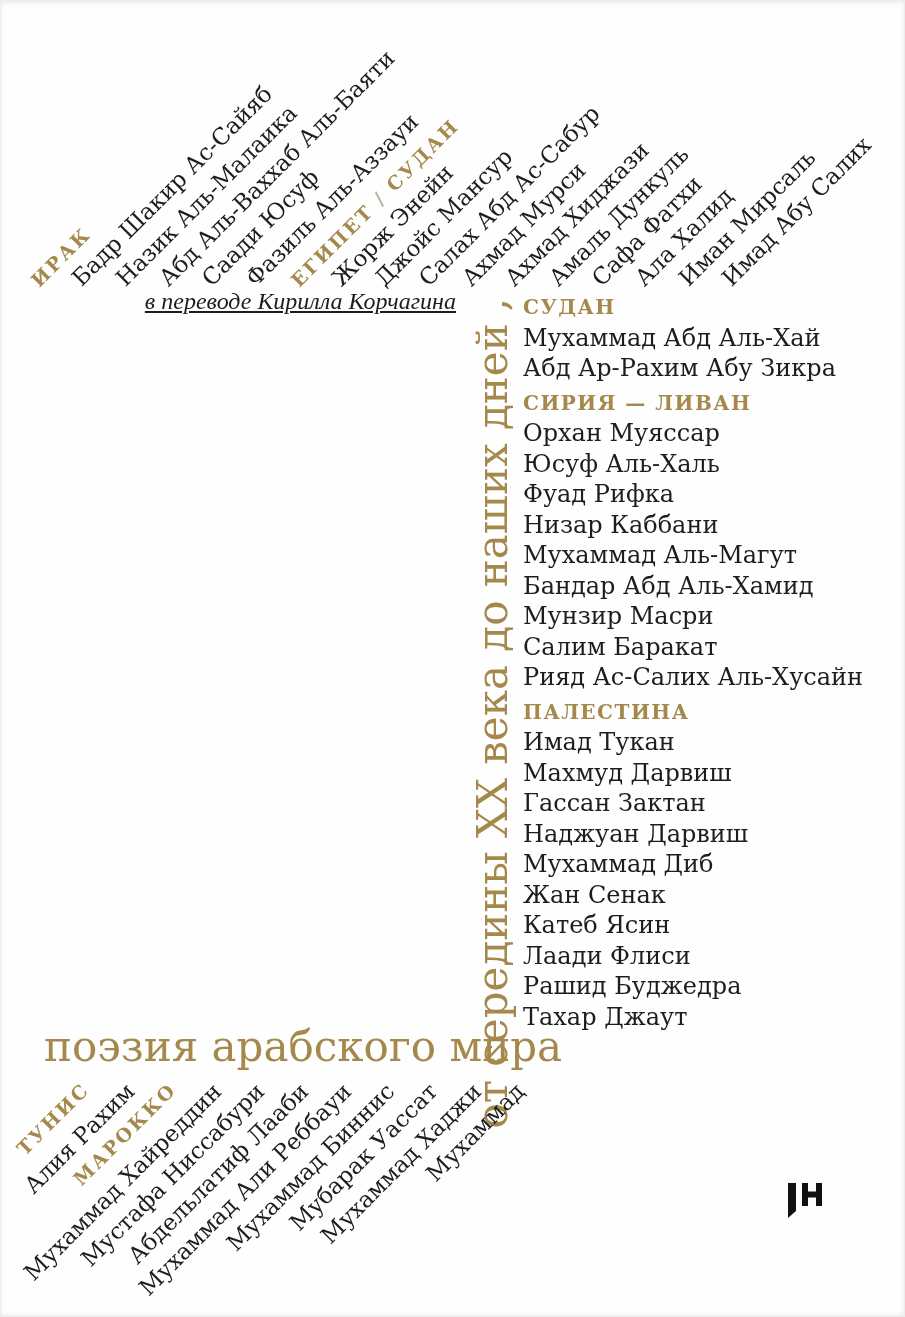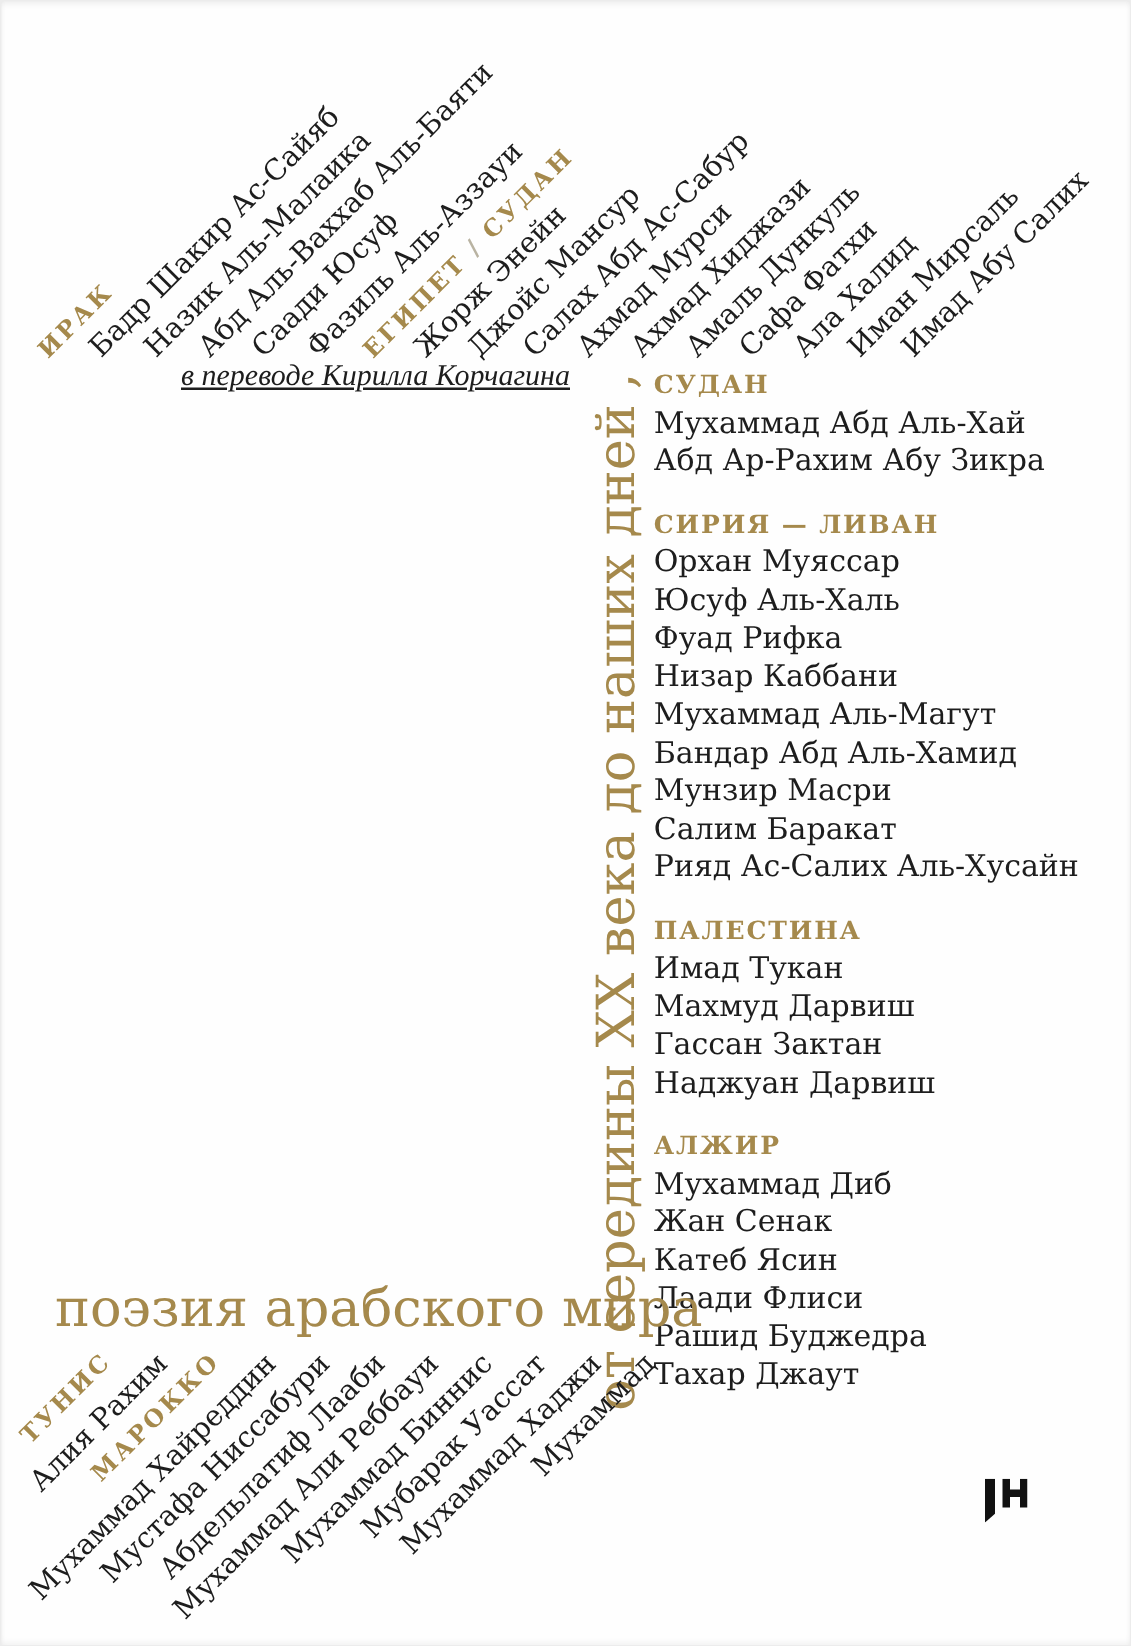--- a/index.html
+++ b/index.html
@@ -25,21 +25,21 @@
   .slash{color:#b9b3a2;}
   
   .translator{
     position:absolute;right:449px;top:288px;white-space:nowrap;
     font-family:"Liberation Serif","DejaVu Serif",serif;
     font-style:italic;font-size:24px;color:var(--ink);text-decoration:underline;
   }
   
   .right-column{position:absolute;left:523px;top:292px;}
   .rc-header{color:var(--gold);font-weight:bold;font-size:20px;letter-spacing:1.5px;
-             line-height:30.5px;margin-top:20px;}
+             line-height:30.5px;margin-top:4px;}
   .rc-header:first-child{margin-top:0;}
   .rc-name{color:var(--ink);font-size:24px;line-height:30.5px;white-space:nowrap;}
   
   .main-title{position:absolute;left:44px;top:1022px;font-size:42px;color:var(--gold);white-space:nowrap;}
   
   .logo{position:absolute;left:788px;top:1183px;}
 </style>
 </head>
 <body>
 
@@ -117,21 +117,20 @@
       <div class="rc-name">Мухаммад Аль-Магут</div>
       <div class="rc-name">Бандар Абд Аль-Хамид</div>
       <div class="rc-name">Мунзир Масри</div>
       <div class="rc-name">Салим Баракат</div>
       <div class="rc-name">Рияд Ас-Салих Аль-Хусайн</div>
       <div class="rc-header">ПАЛЕСТИНА</div>
       <div class="rc-name">Имад Тукан</div>
       <div class="rc-name">Махмуд Дарвиш</div>
       <div class="rc-name">Гассан Зактан</div>
       <div class="rc-name">Наджуан Дарвиш</div>
-      <div class="rc-header">АЛЖИР</div>
       <div class="rc-name">Мухаммад Диб</div>
       <div class="rc-name">Жан Сенак</div>
       <div class="rc-name">Катеб Ясин</div>
       <div class="rc-name">Лаади Флиси</div>
       <div class="rc-name">Рашид Буджедра</div>
       <div class="rc-name">Тахар Джаут</div>
     </div>
 
   <div class="main-title">поэзия арабского мира</div>
 

